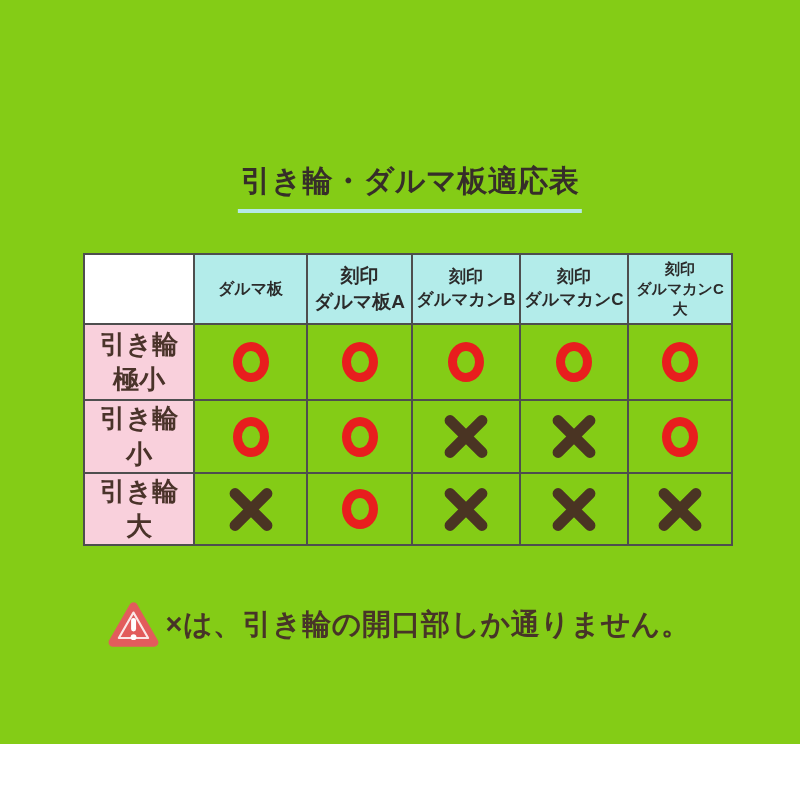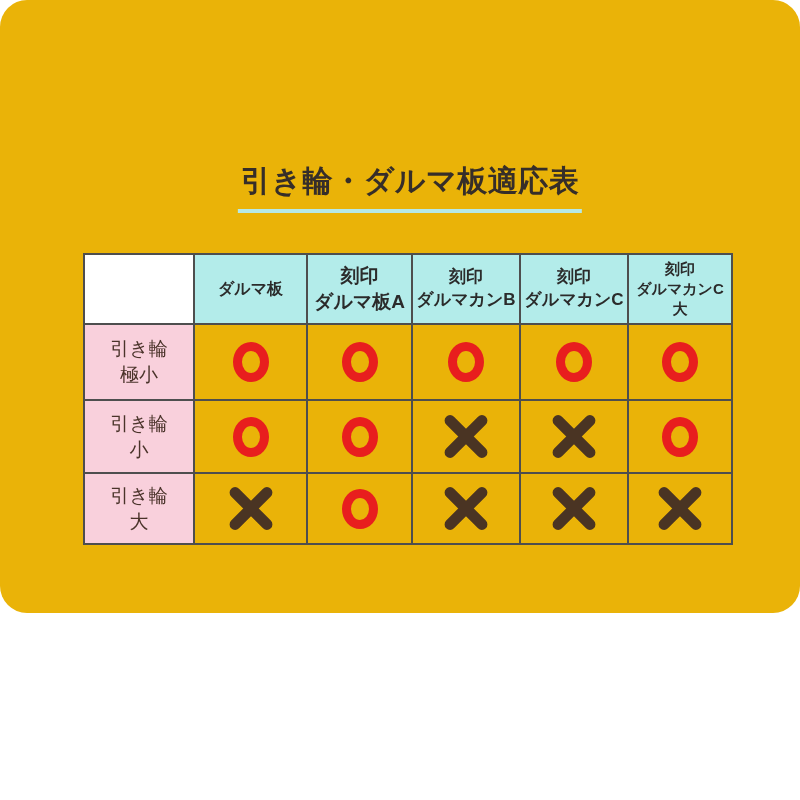--- a/index.html
+++ b/index.html
@@ -10,21 +10,21 @@
     --border:#4e4e4e;
     --underline:#b6e9e7;
     --warning:#e25c5c;
     --title-text:#362e29;
     --note-text:#473428;
     --header-text:#2b2b2b;
     --label-text:#4a332a;
   }
   *{margin:0;padding:0;box-sizing:border-box;}
   body{background:#ffffff;font-family:"Liberation Sans","DejaVu Sans",sans-serif;}
-  .page{position:relative;width:800px;height:613px;background:#eab308;overflow:hidden;border-radius:27px;}
+  .page{position:relative;width:800px;height:744px;background:#84cc16;overflow:hidden;}
 
   
   .title{
     position:absolute;top:161px;left:410px;transform:translateX(-50%);
     font-size:30px;font-weight:700;color:var(--title-text);
     letter-spacing:0.5px;white-space:nowrap;
     padding:0 3px 7px 3px;border-bottom:4px solid var(--underline);
   }
 
   
@@ -41,21 +41,21 @@
     font-weight:600;white-space:pre-line;line-height:1.35;
   }
   .header-row{height:70px;}
   .col-header.c0{font-size:16px;}
   .col-header.c1{font-size:19px;}
   .col-header.c2{font-size:17px;}
   .col-header.c3{font-size:17px;}
   .col-header.c4{font-size:15px;}
   .row-label{
     background:var(--label-bg);color:var(--label-text);
-    font-size:19px;font-weight:400;white-space:pre-line;line-height:1.35;
+    font-size:26px;font-weight:700;white-space:pre-line;line-height:1.35;
   }
   .body-row{height:73px;}
   .body-row.r0{height:76px;}
   .body-row.r2{height:71px;}
 
   
   .mark-circle{
     display:inline-block;width:36px;height:40px;
     border:9px solid var(--circle-red);border-radius:50%;
     vertical-align:middle;
@@ -135,14 +135,23 @@
 大</th>
           <td><span class="mark-x"></span></td>
           <td><span class="mark-circle"></span></td>
           <td><span class="mark-x"></span></td>
           <td><span class="mark-x"></span></td>
           <td><span class="mark-x"></span></td>
         </tr>
       </tbody>
   </table>
 
+  <div class="note">
+    <svg class="warning-icon" width="52" height="48" viewBox="0 0 48 44" aria-hidden="true">
+      <path d="M24 5 L43 38 H5 Z" fill="#e25c5c" stroke="#e25c5c" stroke-width="8" stroke-linejoin="round"></path>
+      <path d="M24 10.5 L37.5 34 H10.5 Z" fill="none" stroke="#ffffff" stroke-width="2" stroke-linejoin="round" opacity="0.85"></path>
+      <rect x="21.8" y="15.5" width="4.6" height="12.5" rx="2.3" fill="#ffffff"></rect>
+      <circle cx="24.1" cy="33.2" r="2.7" fill="#ffffff"></circle>
+    </svg>
+    <span class="note-text">×は、引き輪の開口部しか通りません。</span>
+  </div>
 
 </div>
 
 </body></html>

